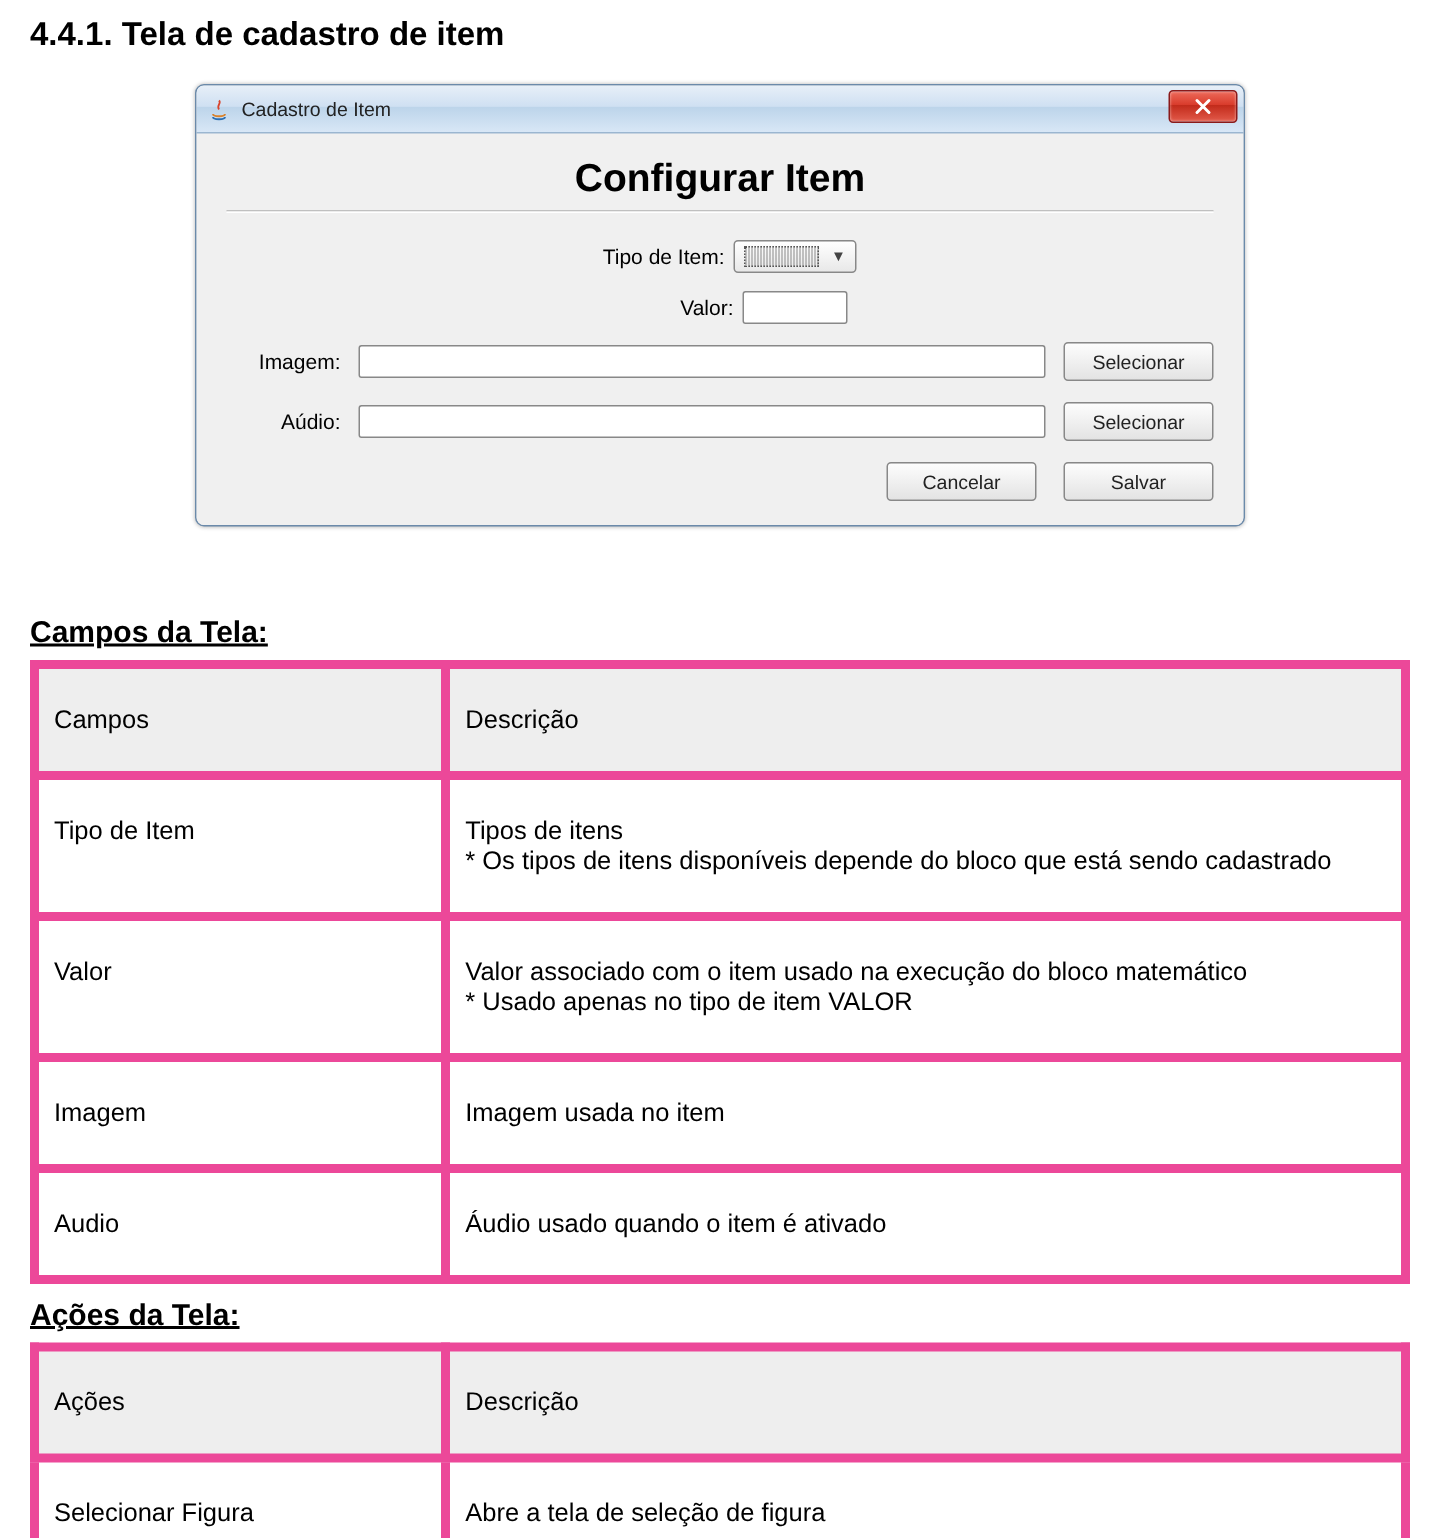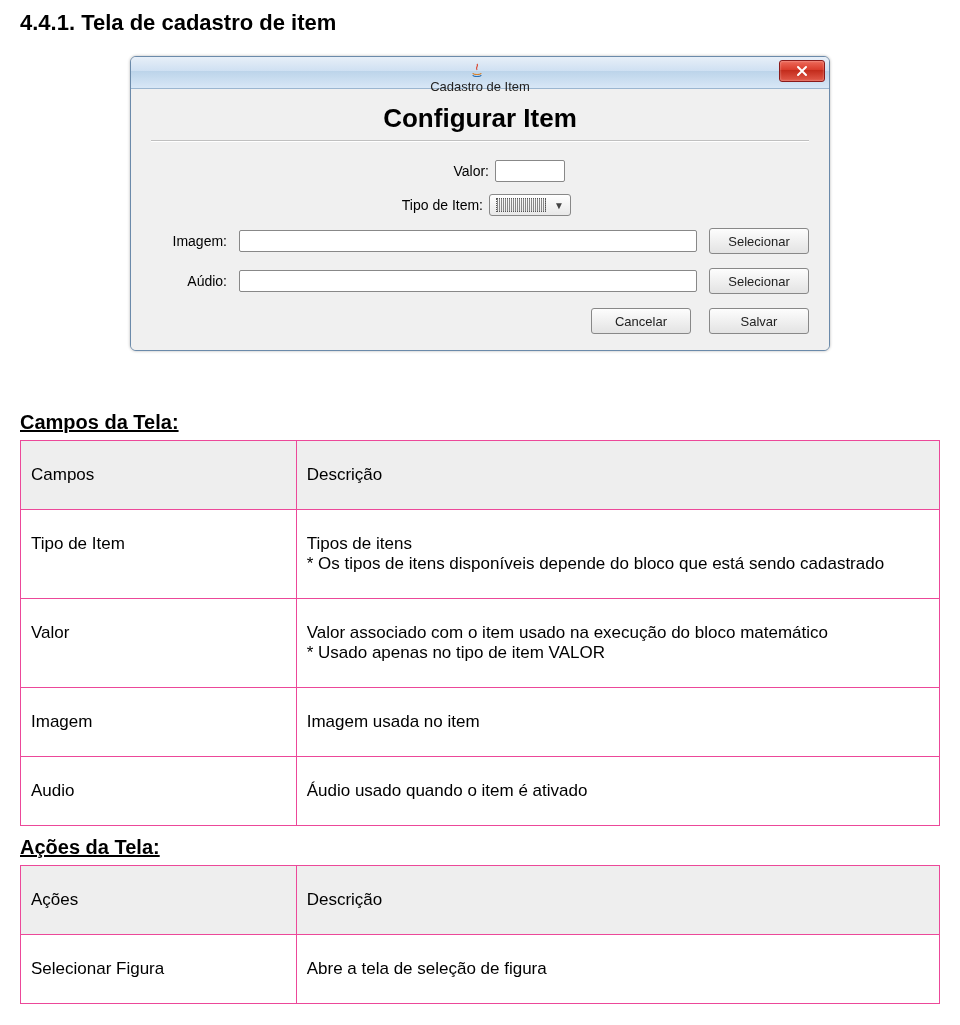--- a/index.html
+++ b/index.html
@@ -32,21 +32,20 @@
     background: #f0f0f0;
   }
   .titlebar {
     display: flex;
     align-items: center;
     background: linear-gradient(#e7eff8, #cfe0f2 45%, #bcd4ea 46%, #d8e7f6);
     border-bottom: 1px solid #9bb6d0;
     padding: 4px 6px;
     height: 32px;
     position: relative;
-    flex-direction: column;
   }
   .titlebar .java-icon {
     width: 18px; height: 18px;
     margin-right: 6px;
     display:flex;align-items:center;justify-content:center;
   }
   .titlebar .title-text {
     font-size: 13px;
     color: #222;
   }
@@ -156,21 +155,21 @@
     font-weight: bold;
     margin: 10px 0 6px 0;
     text-decoration: underline;
   }
   table.desc {
     border-collapse: collapse;
     width: 100%;
     font-size: 17px;
   }
   table.desc th, table.desc td {
-    border: 1px solid #ec4899;
+    border: 6px solid #ec4899;
     padding: 24px 10px;
     vertical-align: top;
     text-align: left;
   }
   table.desc th {
     background: #eeeeee;
     font-weight: normal;
   }
   table.desc col.c1 { width: 30%; }
   table.desc col.c2 { width: 70%; }
@@ -196,30 +195,30 @@
           <path d="M2 2 L10 10 M10 2 L2 10" stroke="#fff" stroke-width="2" stroke-linecap="round"></path>
         </svg>
       </div>
     </div>
 
     <div class="dialog-body">
       <div class="dlg-heading">Configurar Item</div>
       <hr class="dlg-hr">
 
       <div class="form-row center">
-        <label class="lbl-small">Valor:</label>
-        <input class="textfield tf-small" type="text" style="">
-      </div>
-
-      <div class="form-row center">
         <label class="lbl-small">Tipo de Item:</label>
         <div class="combo">
           <span class="combo-val"></span>
           <span class="combo-arrow">▼</span>
         </div>
+      </div>
+
+      <div class="form-row center">
+        <label class="lbl-small">Valor:</label>
+        <input class="textfield tf-small" type="text" style="">
       </div>
 
       <div class="side-row">
         <label>Imagem:</label>
         <input class="textfield tf-wide" type="text" style="">
         <button class="win-btn">Selecionar</button>
       </div>
 
       <div class="side-row">
         <label>Aúdio:</label>

